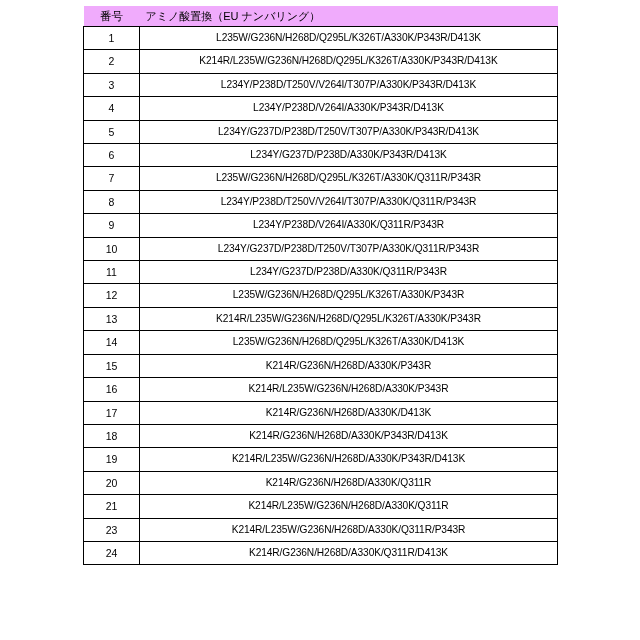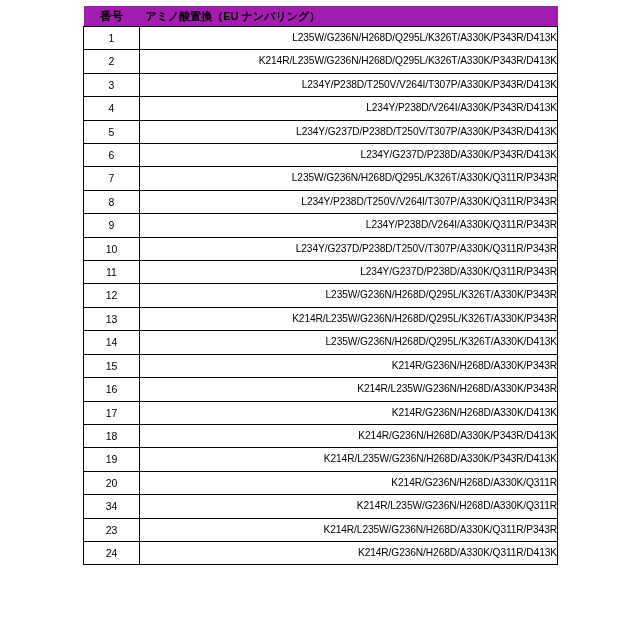--- a/index.html
+++ b/index.html
@@ -36,40 +36,40 @@
     border: 1px solid #000000;
     padding: 0;
     height: 22.4px;
     line-height: 22.4px;
     vertical-align: middle;
     white-space: nowrap;
     overflow: hidden;
   }
   table.aa-table thead th {
     border: none;
-    background: #a21caf;
-    font-weight: bold;
+    background: #f0abfc;
+    font-weight: normal;
     height: 20px;
     line-height: 20px;
   }
   table.aa-table thead th.h-no {
     text-align: center;
     font-size: 11.5px;
   }
   table.aa-table thead th.h-sub {
     text-align: left;
     padding-left: 6px;
     font-size: 11px;
   }
   td.no-cell {
     text-align: center;
     font-size: 10.5px;
   }
   td.sub-cell {
-    text-align: right;
+    text-align: center;
     padding-left: 5px;
     font-size: 10.2px;
     letter-spacing: -0.1px;
   }
 </style>
 </head>
 <body>
 
 <div class="page">
   <table class="aa-table">
@@ -158,21 +158,21 @@
         </tr>
         <tr>
           <td class="no-cell">19</td>
           <td class="sub-cell">K214R/L235W/G236N/H268D/A330K/P343R/D413K</td>
         </tr>
         <tr>
           <td class="no-cell">20</td>
           <td class="sub-cell">K214R/G236N/H268D/A330K/Q311R</td>
         </tr>
         <tr>
-          <td class="no-cell">34</td>
+          <td class="no-cell">21</td>
           <td class="sub-cell">K214R/L235W/G236N/H268D/A330K/Q311R</td>
         </tr>
         <tr>
           <td class="no-cell">23</td>
           <td class="sub-cell">K214R/L235W/G236N/H268D/A330K/Q311R/P343R</td>
         </tr>
         <tr>
           <td class="no-cell">24</td>
           <td class="sub-cell">K214R/G236N/H268D/A330K/Q311R/D413K</td>
         </tr>

